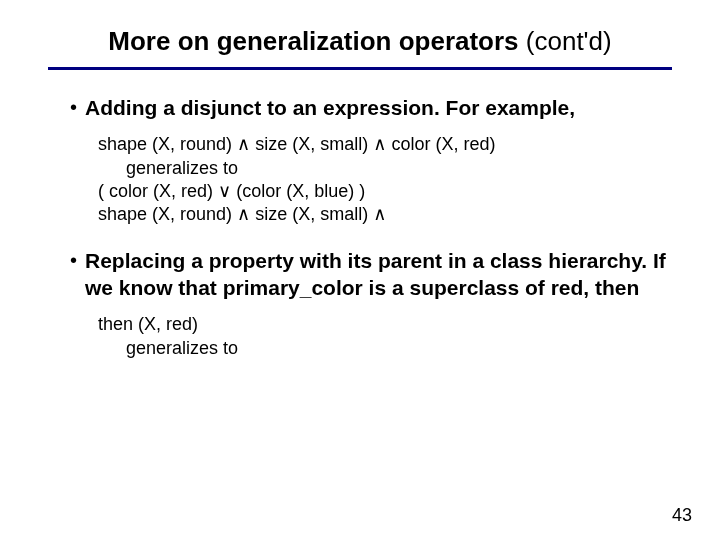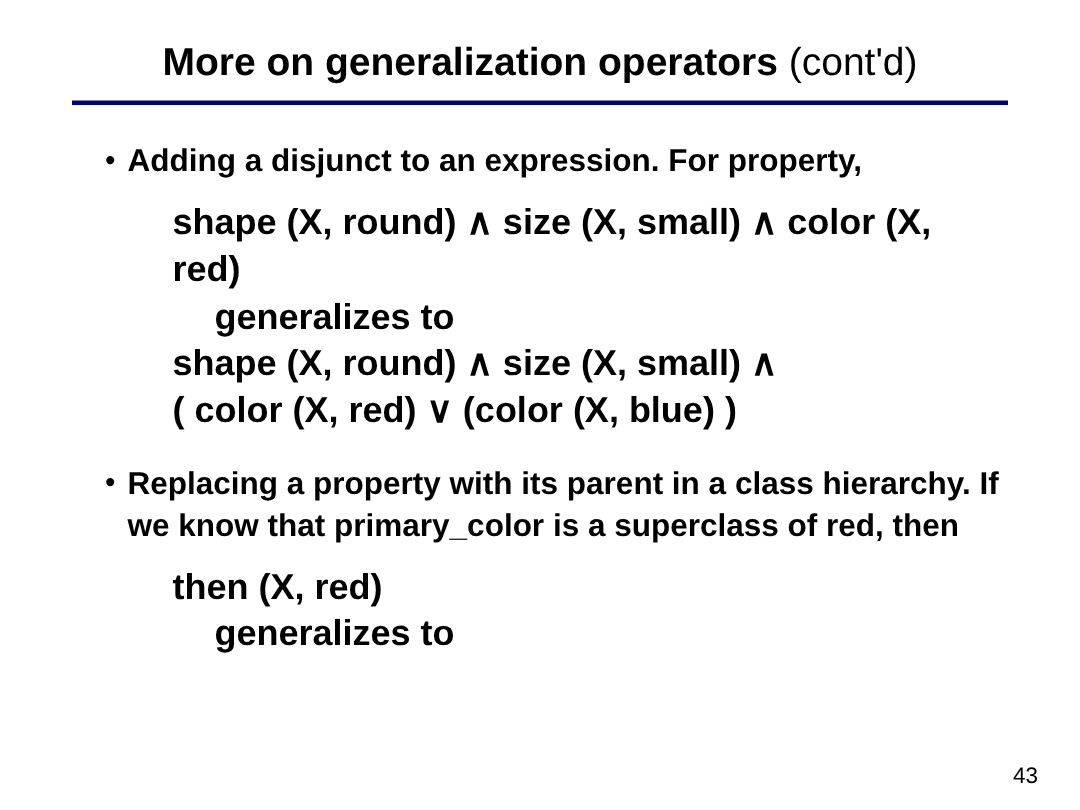--- a/index.html
+++ b/index.html
@@ -44,60 +44,60 @@
     line-height: 22px;
     margin-right: 8px;
     margin-top: 2px;
   }
   .bullet-text {
     font-size: 21px;
     font-weight: bold;
     line-height: 1.3;
   }
   .block {
-    margin-left: 67px;
+    margin-left: 50px;
     margin-right: 20px;
-    font-size: 24px;
-    font-weight: bold;
+    font-size: 18px;
+    font-weight: normal;
     line-height: 1.3;
     margin-bottom: 20px;
   }
   .indent {
     margin-left: 28px;
   }
   .pagenum {
     position: absolute;
     bottom: 14px;
     right: 28px;
-    font-size: 15px;
+    font-size: 18px;
     font-weight: normal;
     color: #000;
   }
 </style>
 </head>
 <body>
 
 <div class="slide">
 
   <div class="title">
     <span>More on generalization operators </span><span class="suffix">(cont'd)</span>
   </div>
 
   <hr class="rule">
 
   <div class="bullet-row">
     <div class="bullet-dot">•</div>
-    <div class="bullet-text">Adding a disjunct to an expression. For property,</div>
+    <div class="bullet-text">Adding a disjunct to an expression. For example,</div>
   </div>
 
   <div class="block">
     <div>shape (X, round) ∧ size (X, small) ∧ color (X, red)</div>
     <div class="indent">generalizes to</div>
+    <div>( color (X, red) ∨ (color (X, blue) )</div>
     <div>shape (X, round) ∧ size (X, small) ∧</div>
-    <div>( color (X, red) ∨ (color (X, blue) )</div>
   </div>
 
   <div class="bullet-row">
     <div class="bullet-dot">•</div>
     <div class="bullet-text">Replacing a property with its parent in a class hierarchy. If we know that primary_color is a superclass of red, then</div>
   </div>
 
   <div class="block">
     <div>then (X, red)</div>
     <div class="indent">generalizes to</div>

